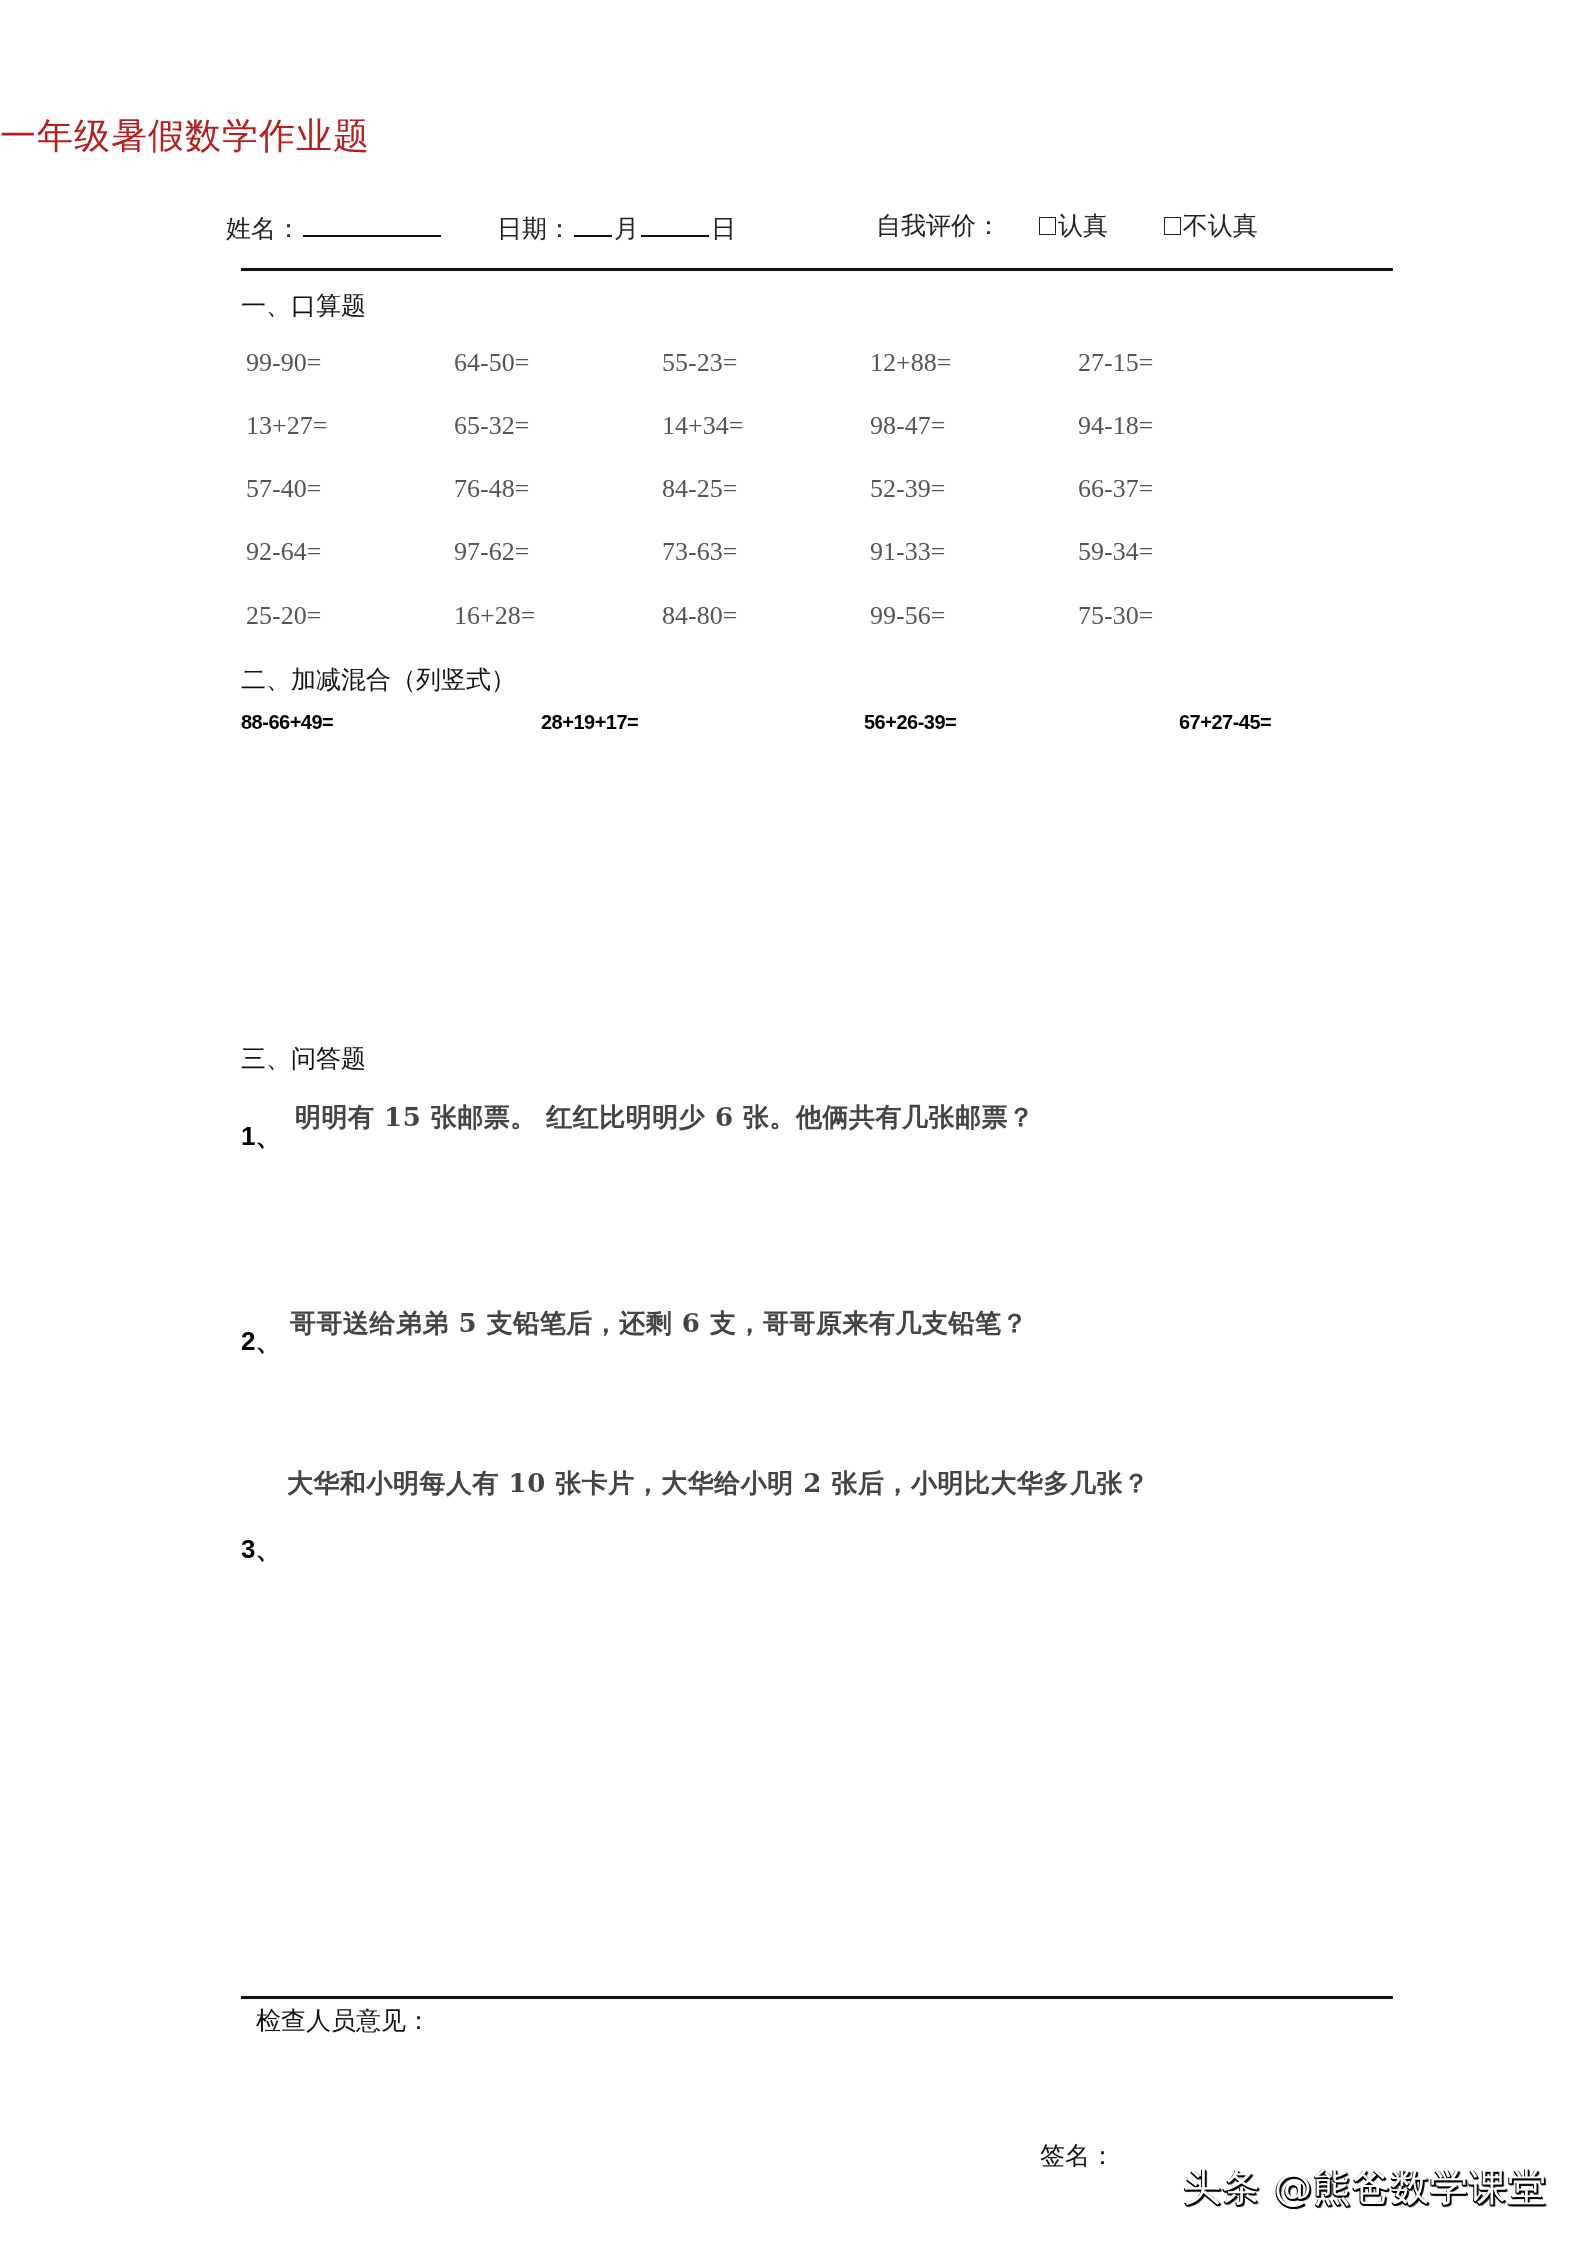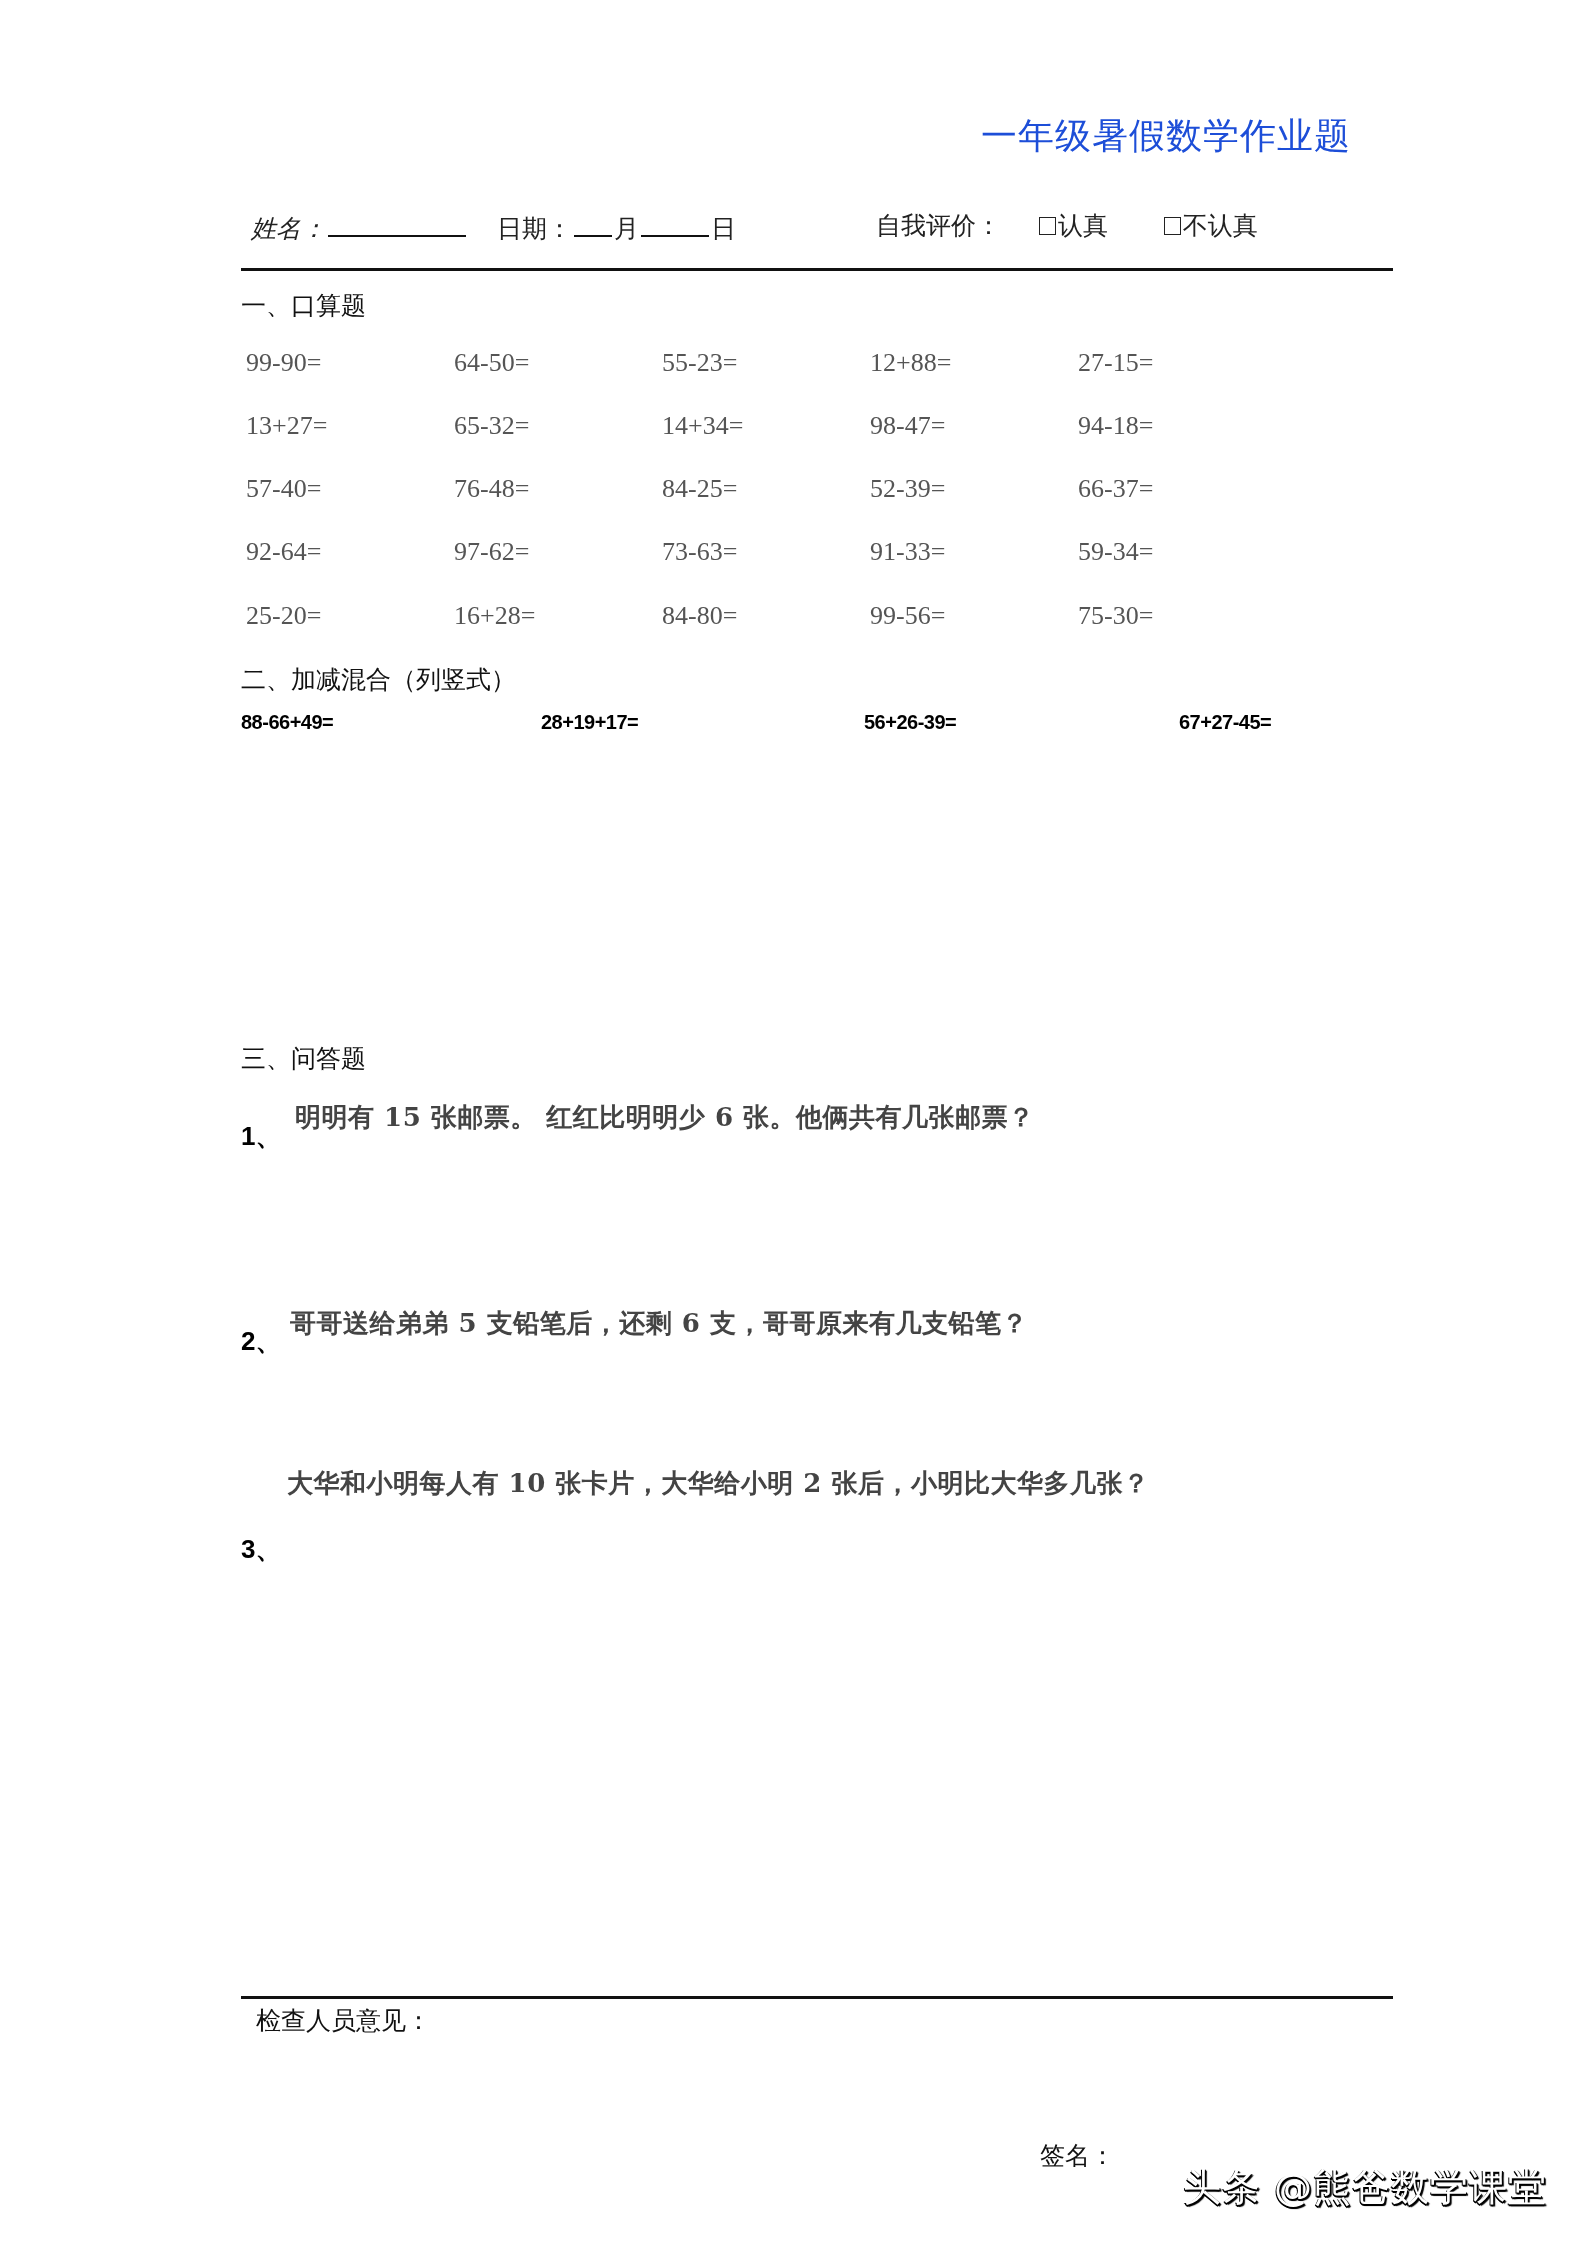--- a/index.html
+++ b/index.html
@@ -1,39 +1,39 @@
 <!DOCTYPE html>
 <html><head>
 <meta charset="utf-8">
 <style>
   html, body { margin: 0; padding: 0; background: #ffffff; }
   body { width: 1587px; height: 2245px; position: relative; overflow: hidden;
          font-family: "DejaVu Serif", "Liberation Serif", serif; color: #111; }
   .abs { position: absolute; white-space: nowrap; line-height: 1; }
-  .title { left: 0; width: 1351px; text-align: right; top: 118px; font-size: 36px; color: #1d4ed8;
+  .title { left: 0; width: 1351px; text-align: left; top: 118px; font-size: 36px; color: #b91c1c;
            font-family: "DejaVu Sans", "Liberation Sans", sans-serif; letter-spacing: 1px; }
   .hdr { top: 213px; font-size: 25px; color: #222; font-family: "DejaVu Sans", "Liberation Sans", sans-serif; }
   .blank { display: inline-block; border-bottom: 2px solid #111; height: 22px; vertical-align: baseline; margin: 0 2px; }
   .checkbox { display: inline-block; width: 17px; height: 18px; border: 1.5px solid #222; vertical-align: -1px; margin-right: 2px; box-sizing: border-box; }
   .rule { position: absolute; left: 241px; width: 1152px; height: 3px; background: #111; }
   .section { font-size: 25px; color: #111; font-family: "DejaVu Sans", "Liberation Sans", sans-serif; }
   .oral { font-size: 26px; color: #555; font-family: "Liberation Serif", "DejaVu Serif", serif; }
   .mixed { font-size: 20px; font-weight: bold; color: #000; font-family: "Liberation Sans", "DejaVu Sans", sans-serif; letter-spacing: -0.5px; }
   .qnum { font-size: 26px; font-weight: bold; color: #000; font-family: "Liberation Sans", "DejaVu Sans", sans-serif; }
   .qtext { font-size: 26px; color: #444; font-weight: bold; font-family: "DejaVu Serif", "Liberation Serif", serif; letter-spacing: 0.5px; }
   .foot { font-size: 25px; color: #111; font-family: "DejaVu Sans", "Liberation Sans", sans-serif; }
   .watermark { font-size: 38px; color: #fff; font-family: "DejaVu Sans", "Liberation Sans", sans-serif;
                text-shadow: 1px 1px 0 #000, -1px 1px 0 #000, 2px 2px 1px #000, 0 2px 0 #000; letter-spacing: 1px; }
 </style>
 </head>
 <body>
 
 <div class="abs title">一年级暑假数学作业题</div>
 
-<div class="abs hdr" style="left:251px;font-style:italic;">
+<div class="abs hdr" style="left:226px;">
   <span>姓名：</span><span class="blank" style="width:138px;"></span>
 </div>
 <div class="abs hdr" style="left:497px;">
   <span>日期：</span><span class="blank" style="width:38px;"></span><span>月</span><span class="blank" style="width:68px;"></span><span>日</span>
 </div>
 <div class="abs hdr" style="left:876px;">
   <span>自我评价：</span>
   <span style="display:inline-block;width:22px;"></span>
   <span><span class="checkbox"></span><span>认真</span></span>
   <span style="display:inline-block;width:40px;"></span>

